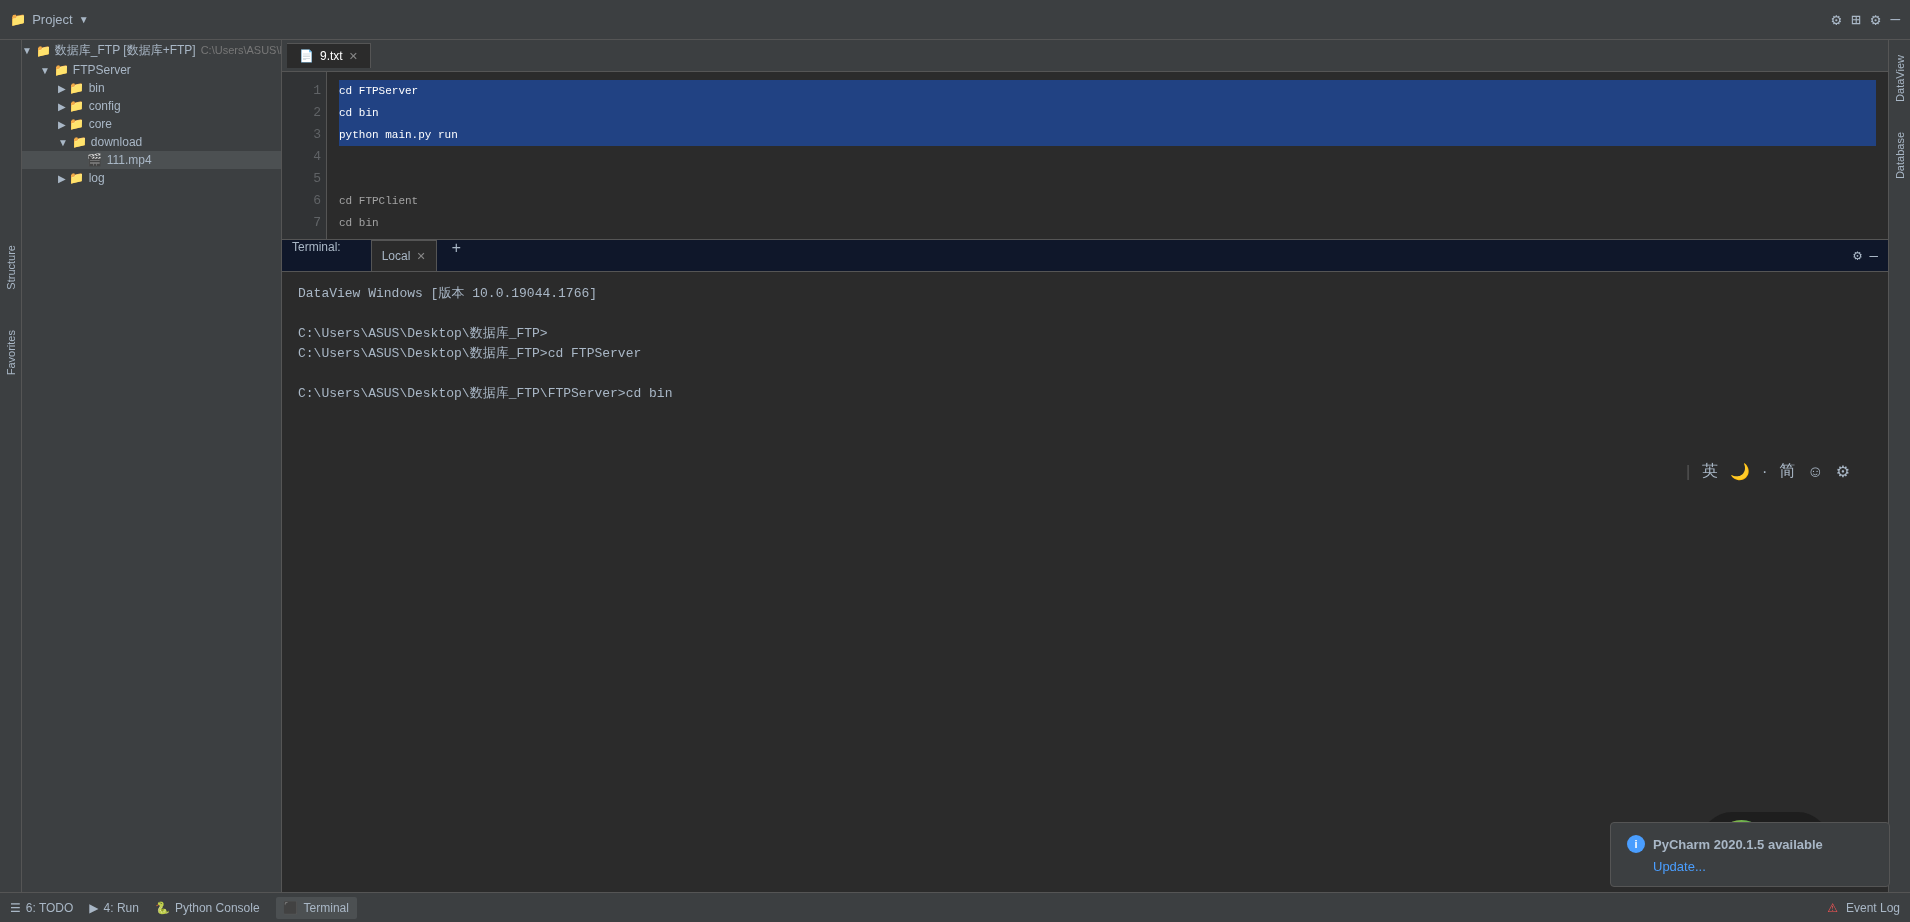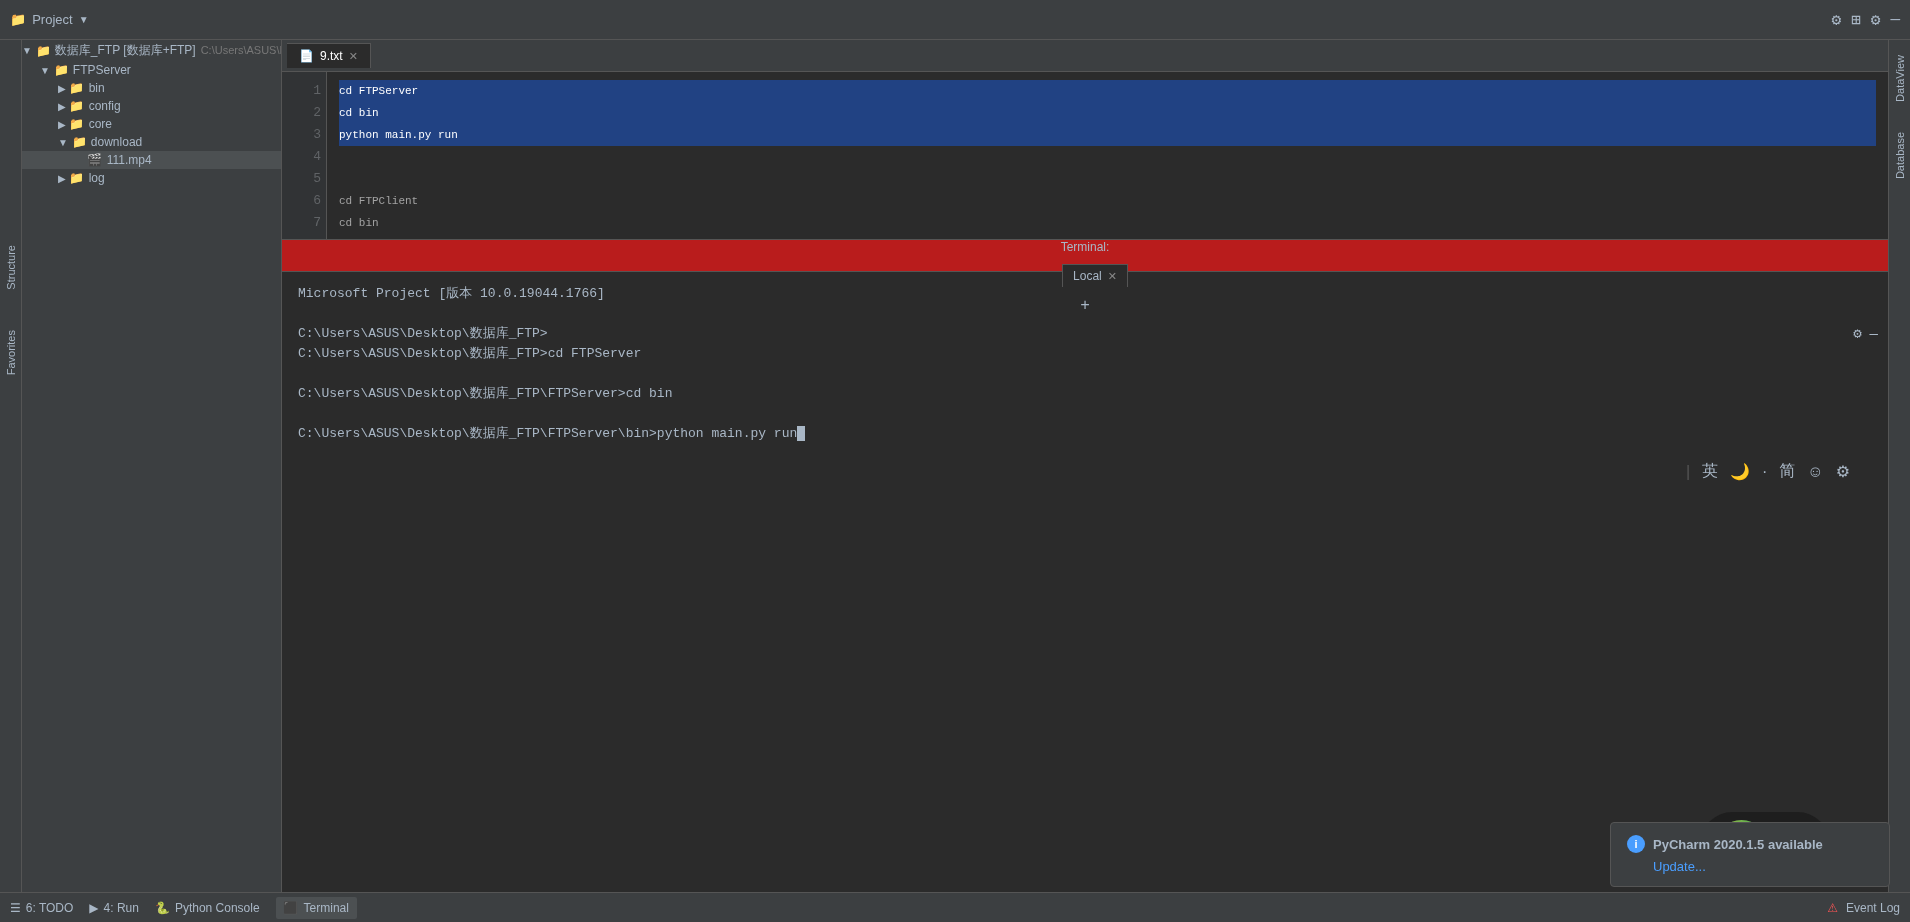--- a/index.html
+++ b/index.html
@@ -150,27 +150,25 @@
 
     
     #terminal-area {
       flex: 1;
       display: flex;
       flex-direction: column;
       background: #2b2b2b;
     }
     #terminal-header {
       height: 32px;
-      background: #b91c1c;
-      display: flex;
-      align-items: center;
+      background: #0f172a;
+      display: flex;
       padding: 0 10px;
       gap: 10px;
       border-bottom: 1px solid #555;
-      flex-direction: column;
     }
     #terminal-title {
       font-family: Arial, sans-serif;
       font-size: 12px;
       color: #a9b7c6;
     }
     .terminal-tab {
       display: flex;
       align-items: center;
       gap: 6px;
@@ -531,28 +529,27 @@
           <span>Local</span>
           <span class="tab-close">✕</span>
         </div>
         <span class="tab-add">+</span>
         <div id="terminal-header-right">
           <span style="font-size:14px;cursor:pointer;">⚙</span>
           <span style="font-size:14px;cursor:pointer;">—</span>
         </div>
       </div>
       <div id="terminal-body">
-        <span class="terminal-line">Microsoft Project [版本 10.0.19044.1766]</span>
+        <span class="terminal-line">DataView Windows [版本 10.0.19044.1766]</span>
         <span class="terminal-line"> </span>
         <span class="terminal-line">C:\Users\ASUS\Desktop\数据库_FTP&gt;</span>
         <span class="terminal-line">C:\Users\ASUS\Desktop\数据库_FTP&gt;cd FTPServer</span>
         <span class="terminal-line"> </span>
         <span class="terminal-line">C:\Users\ASUS\Desktop\数据库_FTP\FTPServer&gt;cd bin</span>
         <span class="terminal-line"> </span>
-        <span class="terminal-line">C:\Users\ASUS\Desktop\数据库_FTP\FTPServer\bin&gt;python main.py run<span class="cursor"></span></span>
       </div>
     </div>
 
   </div>
 
   <div id="right-side-tabs">
     <span class="side-tab-label">DataView</span>
     <span class="side-tab-label">Database</span>
   </div>
 

